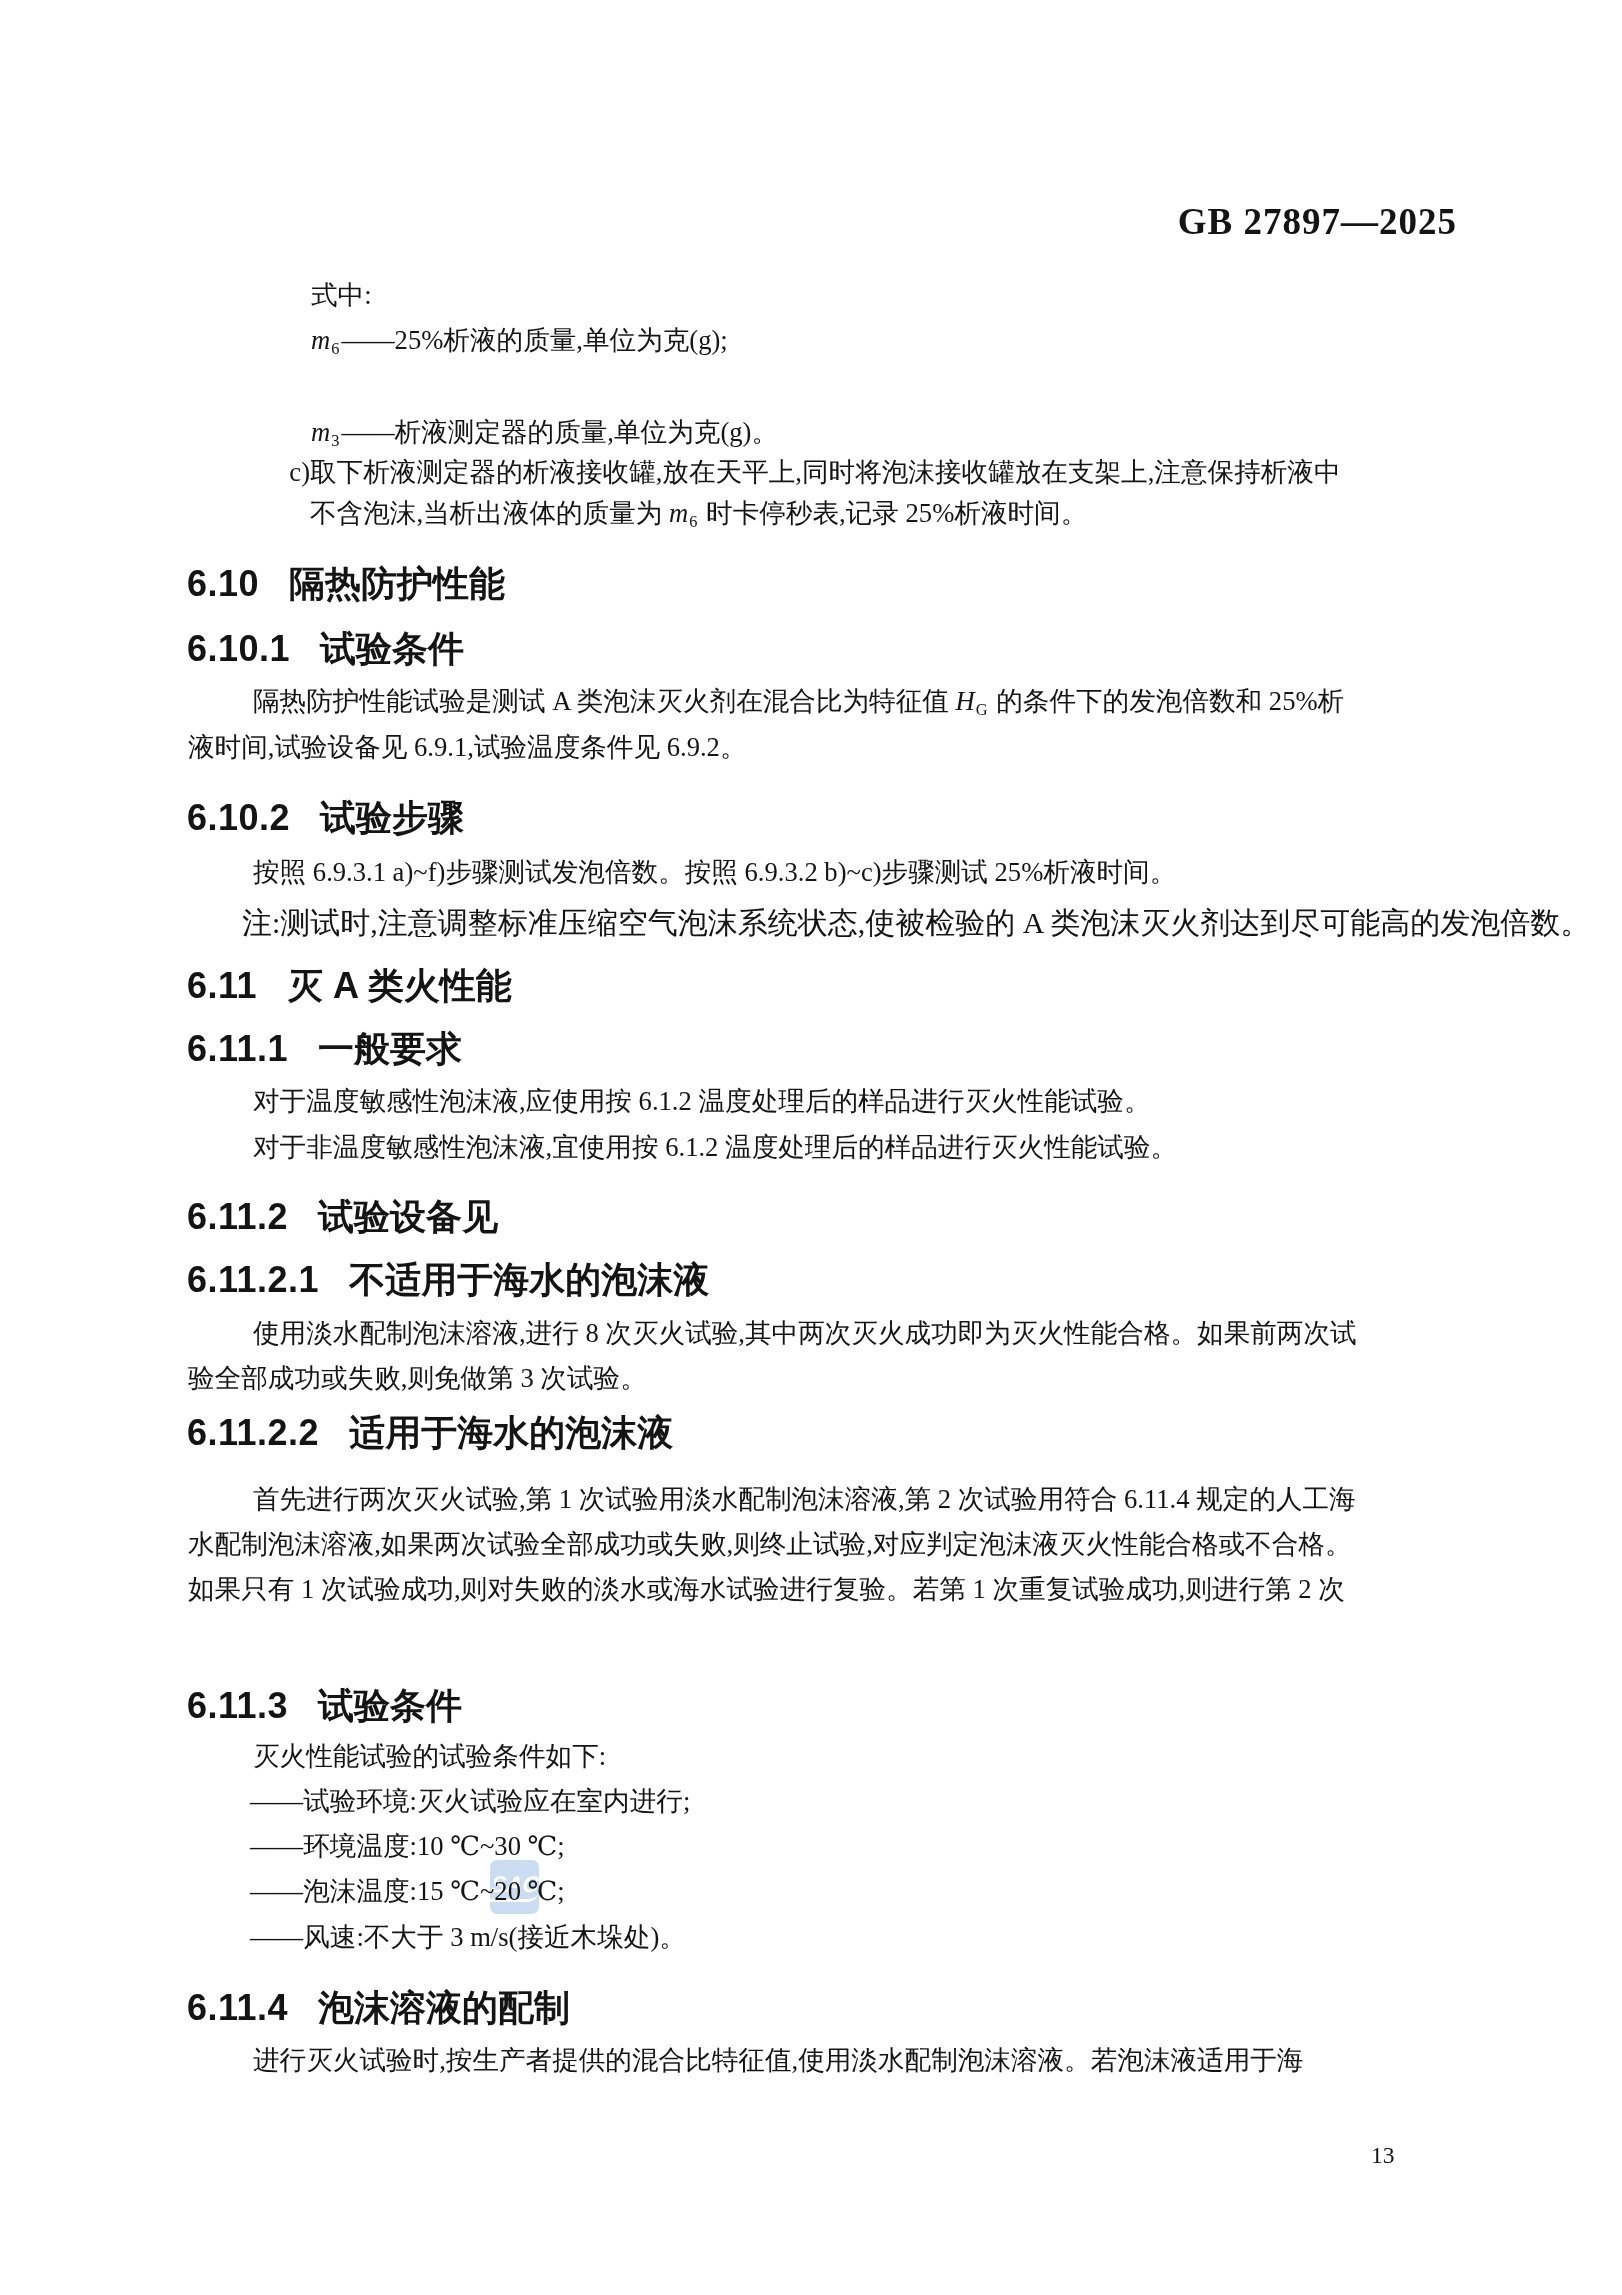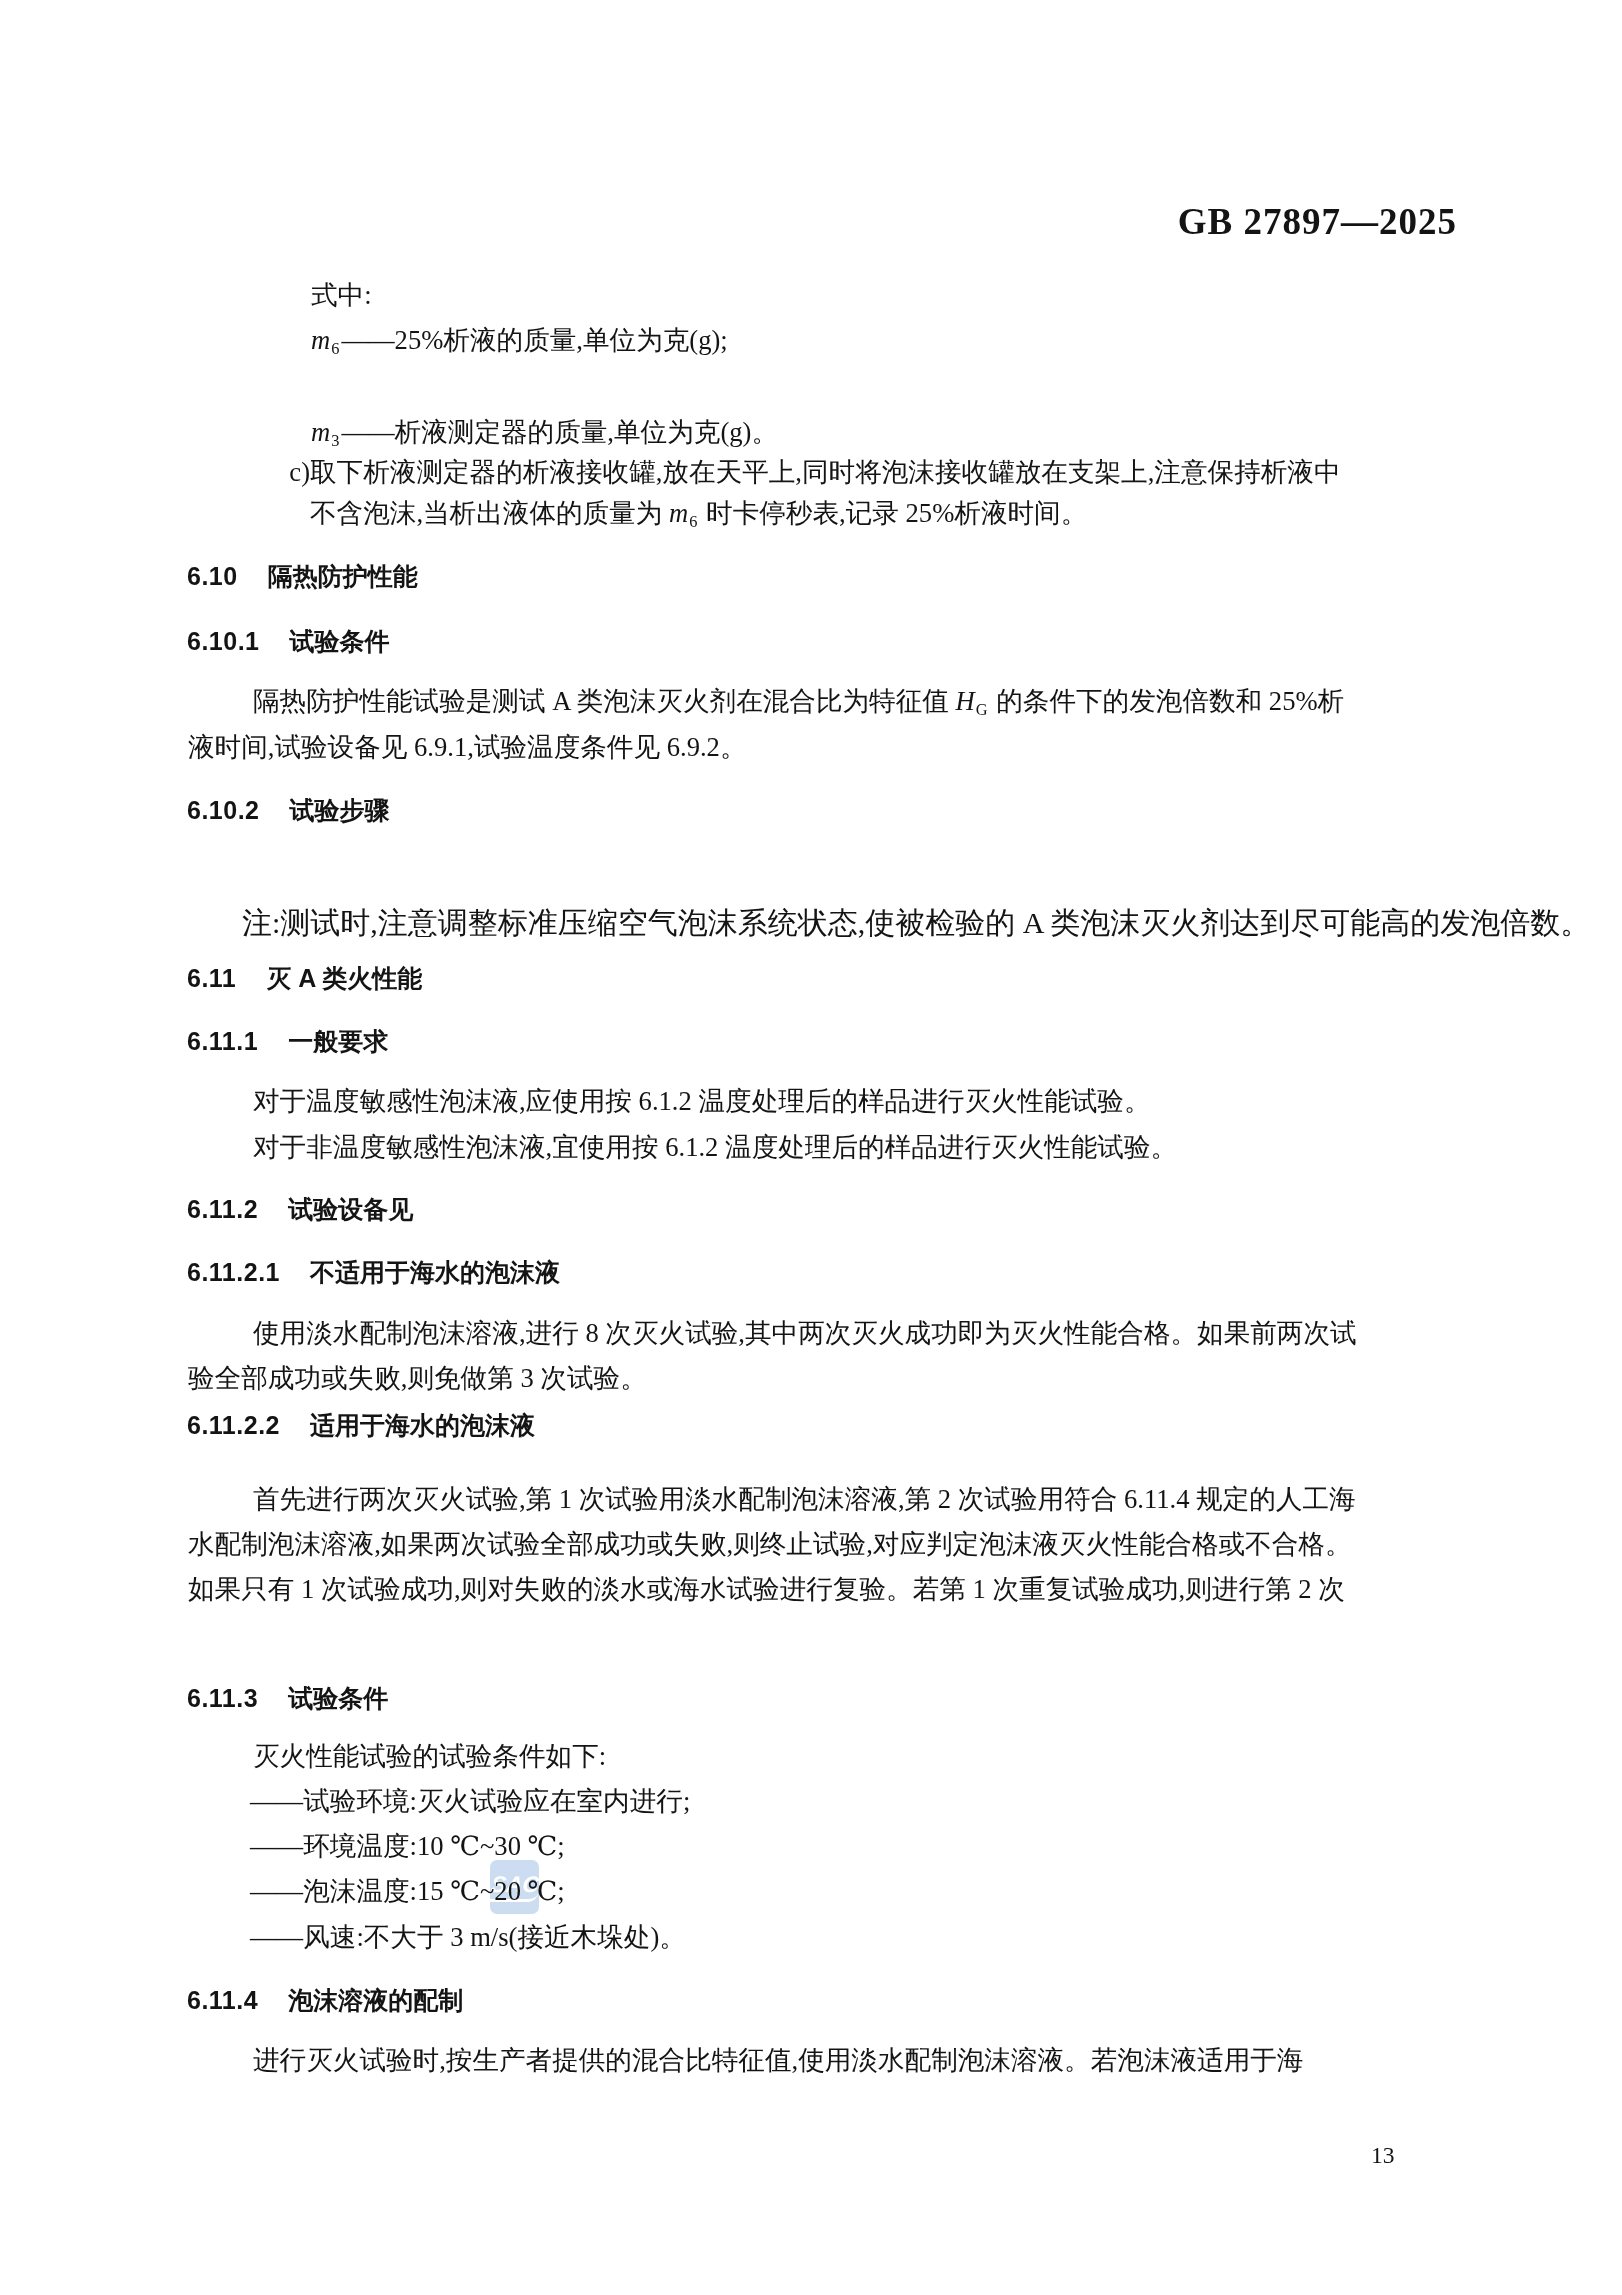--- a/index.html
+++ b/index.html
@@ -9,21 +9,21 @@
     background:#ffffff;
     font-family:"Liberation Serif","DejaVu Serif",serif;
     color:#141414;
     overflow:hidden;
   }
   .line{position:absolute;font-size:26.6px;line-height:1.25;white-space:nowrap;}
   .body{font-size:26.6px;}
   .note{font-size:30px;}
   .heading{
     font-family:"Liberation Sans","DejaVu Sans",sans-serif;
-    font-weight:bold;font-size:25px;
+    font-weight:bold;font-size:36px;
   }
   .hnum{display:inline-block;margin-right:30px;letter-spacing:0.5px;}
   .header-std{
     position:absolute;top:200px;right:166px;
     font-size:37px;font-weight:bold;letter-spacing:1px;
     font-family:"Liberation Serif","DejaVu Serif",serif;
   }
   .var{font-style:italic;font-family:"Liberation Serif","DejaVu Serif",serif;}
   sub.varsub{font-size:16.4px;vertical-align:-5.1px;margin-left:1px;margin-right:2px;font-style:normal;}
   .clabel{display:inline-block;width:56px;}
@@ -77,20 +77,21 @@
     <span class="hnum">6.10.1</span><span>试验条件</span>
   </div>
   <div class="line body fg" style="top:685px;left:253px">
     <span>隔热防护性能试验是测试 A 类泡沫灭火剂在混合比为特征值 </span><span class="var">H</span><sub class="varsub">G</sub><span> 的条件下的发泡倍数和 25%析</span>
   </div>
   <div class="line body fg" style="top:731px;left:188px">液时间,试验设备见 6.9.1,试验温度条件见 6.9.2。</div>
 
   <div class="line heading fg" style="top:795px;left:187px">
     <span class="hnum">6.10.2</span><span>试验步骤</span>
   </div>
+  <div class="line body fg" style="top:856px;left:253px">按照 6.9.3.1 a)~f)步骤测试发泡倍数。按照 6.9.3.2 b)~c)步骤测试 25%析液时间。</div>
   <div class="line note fg" style="top:904px;left:242px">注:测试时,注意调整标准压缩空气泡沫系统状态,使被检验的 A 类泡沫灭火剂达到尽可能高的发泡倍数。</div>
 
   <div class="line heading fg" style="top:963px;left:187px">
     <span class="hnum">6.11</span><span>灭 A 类火性能</span>
   </div>
 
   <div class="line heading fg" style="top:1026px;left:187px">
     <span class="hnum">6.11.1</span><span>一般要求</span>
   </div>
   <div class="line body fg" style="top:1085px;left:253px">对于温度敏感性泡沫液,应使用按 6.1.2 温度处理后的样品进行灭火性能试验。</div>

